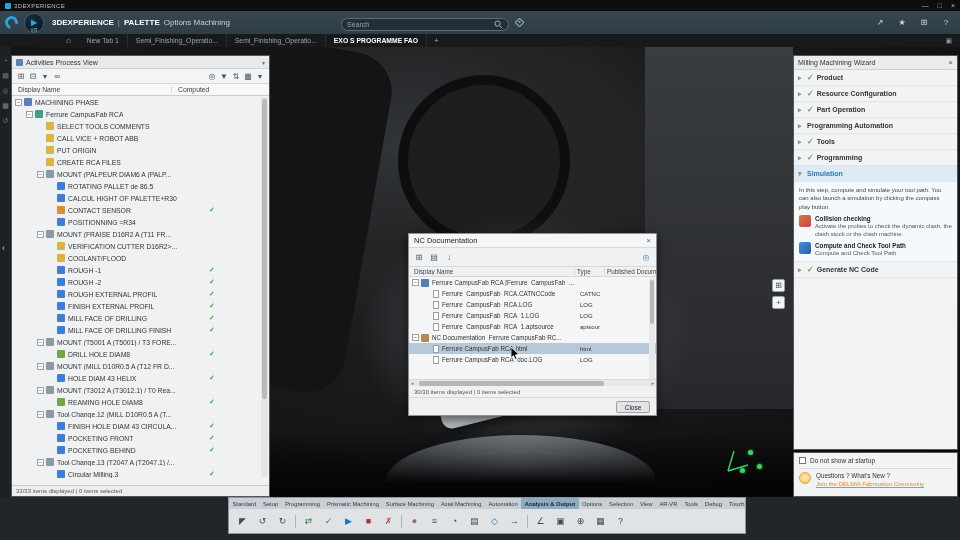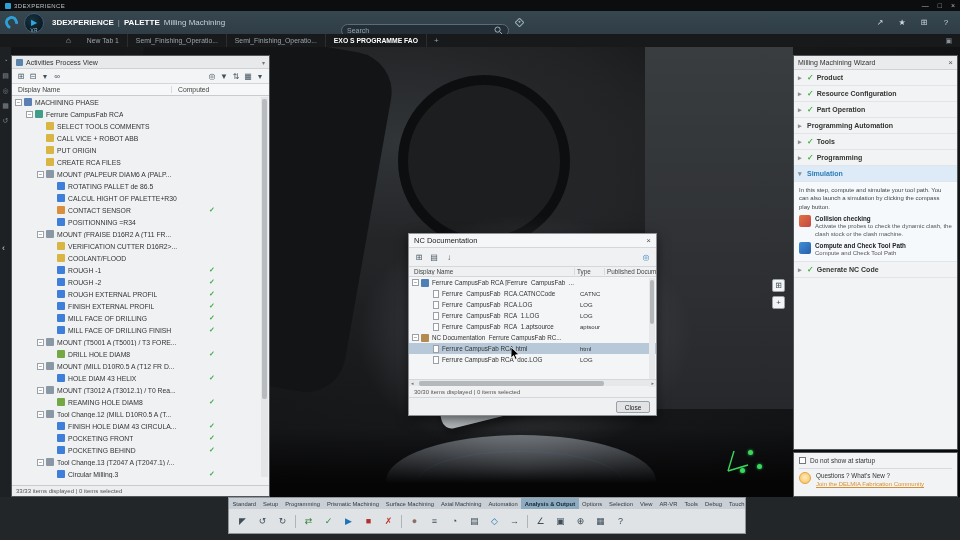--- a/index.html
+++ b/index.html
@@ -16,21 +16,21 @@
   
   .header{position:absolute;left:0;top:11px;width:960px;height:23px;background:linear-gradient(180deg,#37474f,#2e3d46);display:flex;align-items:center;z-index:6;color:#fff}
   .logo3ds{width:13px;height:13px;border:3px solid #2ea0d8;border-bottom-color:transparent;border-radius:50%;transform:rotate(-30deg);margin:0 6px 0 5px}
   .compass{position:relative;width:20px;height:20px;border-radius:50%;background:radial-gradient(circle at 40% 35%,#16323f,#081017);border:1px solid #3d5a70;display:flex;align-items:center;justify-content:center;margin-right:8px}
   .compass .play{color:#2fa8e0;font-size:8px;line-height:8px}
   .compass .vr{position:absolute;bottom:-1px;left:50%;transform:translateX(-50%);font-size:4.5px;color:#9fc6dd}
   .brand{display:flex;align-items:baseline;gap:4px;font-size:8px}
   .brand .b{font-weight:bold;color:#fff}
   .brand .sep{color:#8fa0ab}
   .brand .mod{color:#c7d0d8;font-weight:normal}
-  .search{position:absolute;left:341px;top:13px;width:168px;height:13px;background:#232e37;border:1px solid #5a6b79;border-radius:7px;display:flex;align-items:center;padding:3px 5px}
+  .search{position:absolute;left:341px;top:7px;width:168px;height:13px;background:#232e37;border:1px solid #5a6b79;border-radius:7px;display:flex;align-items:center;padding:3px 5px}
   .search input{flex:1;background:transparent;border:none;outline:none;color:#cfd8de;font-size:7px}
   .search input::placeholder{color:#93a4b0}
   .tagicon{position:absolute;left:516px;top:8px;width:7px;height:7px;border:1px solid #9fb0bc;transform:rotate(45deg);border-radius:1px}
   .tagicon::after{content:"";position:absolute;left:1px;top:1px;width:2px;height:2px;border-radius:50%;background:#9fb0bc}
   .hicons{margin-left:auto;display:flex;gap:10px;padding-right:8px}
   .hicon{font-size:8px;color:#cfd8de;width:12px;text-align:center;cursor:default}
 
   
   .tabbar{position:absolute;left:0;top:34px;width:960px;height:13px;background:#17191b;display:flex;align-items:center;z-index:6;padding-left:66px}
   .home{color:#aab4bb;font-size:8px;margin-right:8px}
@@ -174,21 +174,21 @@
   <div class="header">
     <span class="logo3ds"></span>
     <span class="compass">
       <span class="play">▶</span>
       <span class="vr">V.R</span>
     </span>
     <span class="brand">
       <span class="b">3DEXPERIENCE</span>
       <span class="sep">|</span>
       <span class="b">PALETTE</span>
-      <span class="mod">Milling Machining</span>
+      <span class="mod">Options Machining</span>
     </span>
     <span class="search">
       <input placeholder="Search" style="">
       <svg width="9" height="9" viewBox="0 0 9 9">
           <circle cx="3.6" cy="3.6" r="2.6" fill="none" stroke="#9fb0bc" stroke-width="1"></circle>
           <line x1="5.7" y1="5.7" x2="8.3" y2="8.3" stroke="#9fb0bc" stroke-width="1"></line>
         </svg>
     </span>
     <span class="tagicon"></span>
     <span class="hicons">

